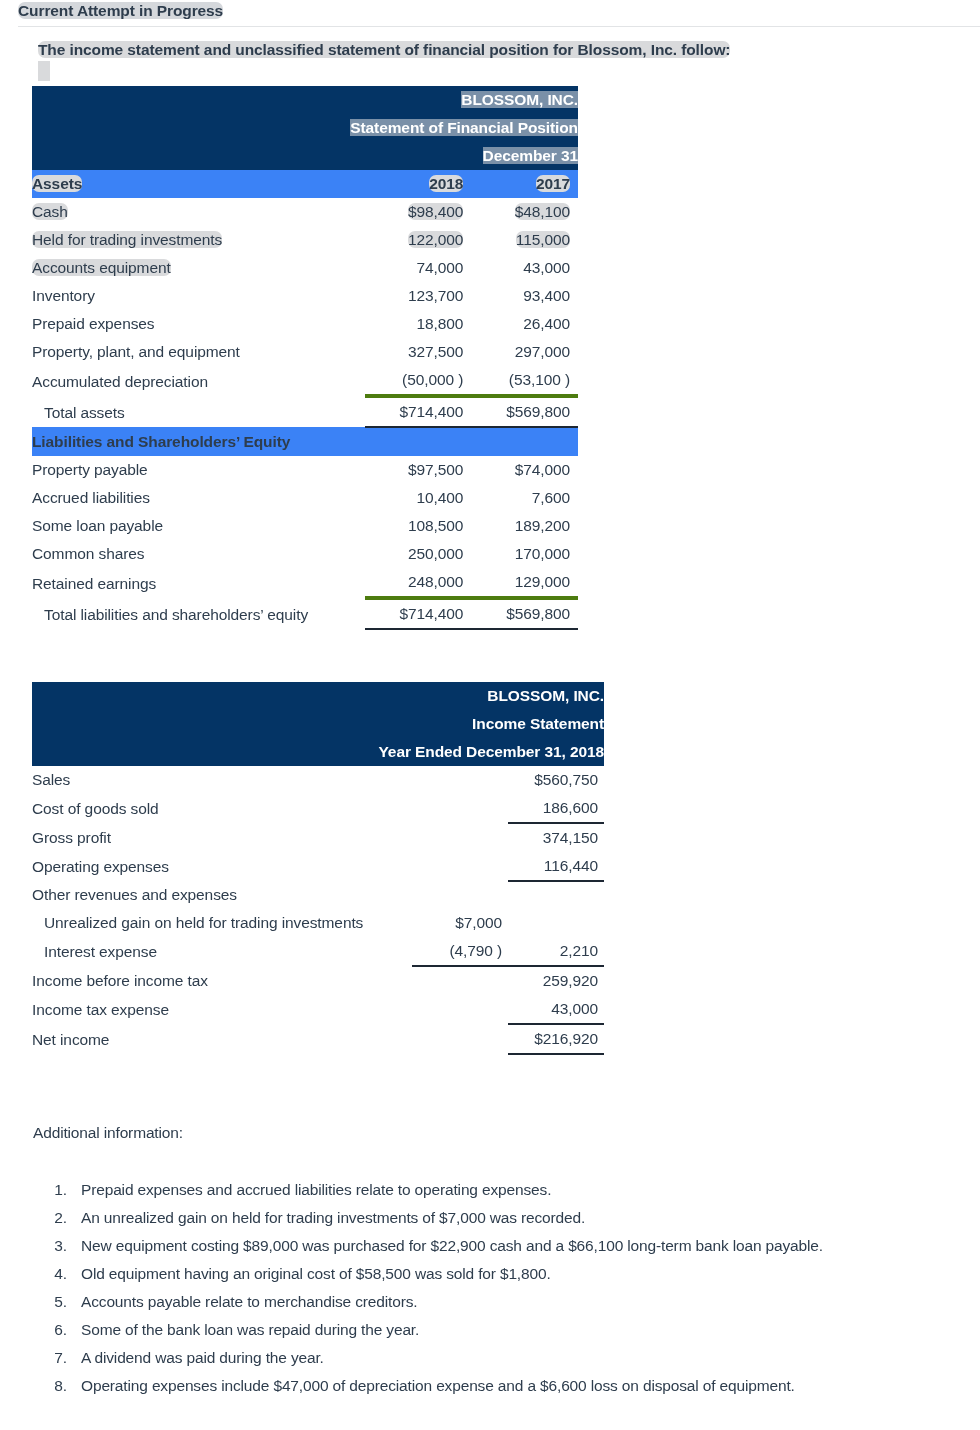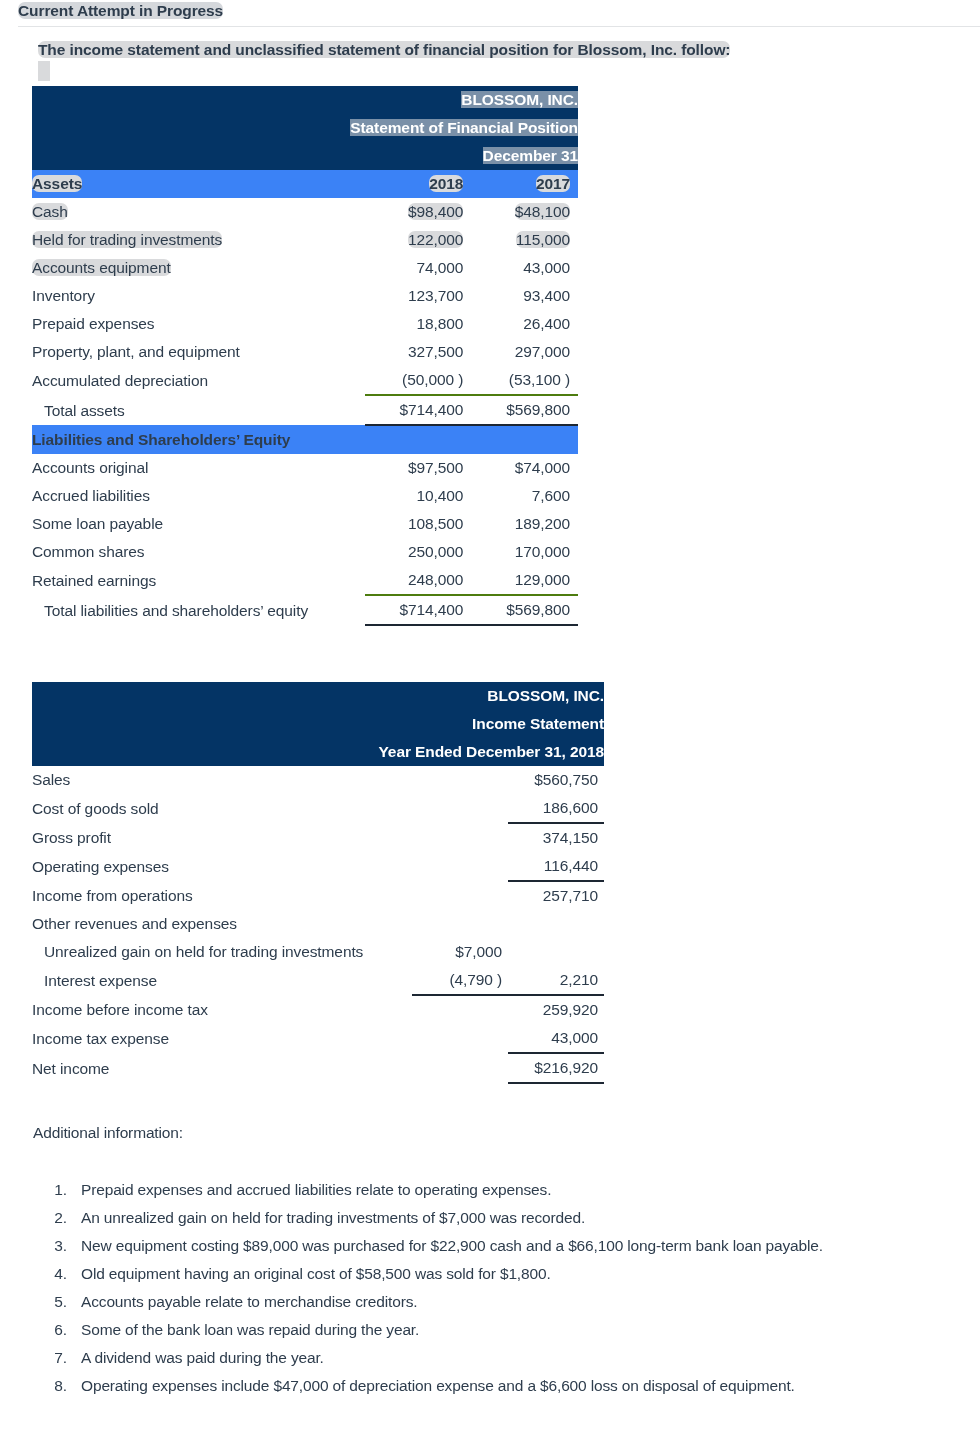--- a/index.html
+++ b/index.html
@@ -82,21 +82,21 @@
   }
   .navy-head .sel-navy { background: #7a90a8; }
 
   .band {
     background: #3b82f6;
   }
   .row-head td { font-weight: bold; }
 
   .indent1 { padding-left: 12px !important; }
 
-  .ul-top   { border-top: 2px solid #4d7c0f; }
+  .ul-top   { border-top: 4px solid #4d7c0f; }
   .ul-bot   { border-bottom: 2px solid #1d2733; }
 
   .sel { background: #d9dadc; border-radius: 7px; }
 
   
   #is-wrap { position: absolute; left: 32px; top: 682px; }
   .is-table { width: 572px; }
   .is-table .c-label { width: 380px; }
   .is-table .c-sub   { width: 96px;  text-align: right; padding-right: 6px !important; }
   .is-table .c-main  { width: 96px;  text-align: right; padding-right: 6px !important; }
@@ -203,21 +203,21 @@
         <td class="indent1"><span>Total assets</span></td>
         <td class="c-num ul-top ul-bot"><span>$714,400</span></td>
         <td class="c-num ul-top ul-bot"><span>$569,800</span></td>
       </tr>
 
       <tr class="row-head band">
         <td colspan="3"><span>Liabilities and Shareholders’ Equity</span></td>
       </tr>
 
       <tr>
-        <td><span>Accounts original</span></td>
+        <td><span>Property payable</span></td>
         <td class="c-num"><span>$97,500</span></td>
         <td class="c-num"><span>$74,000</span></td>
       </tr>
       <tr>
         <td><span>Accrued liabilities</span></td>
         <td class="c-num"><span>10,400</span></td>
         <td class="c-num"><span>7,600</span></td>
       </tr>
       <tr>
         <td><span>Some loan payable</span></td>
@@ -277,25 +277,20 @@
         <td class="c-sub"><span></span></td>
         <td class="c-main"><span>374,150</span></td>
       </tr>
 
       <tr>
         <td><span>Operating expenses</span></td>
         <td class="c-sub"><span></span></td>
         <td class="c-main ul-bot"><span>116,440</span></td>
       </tr>
 
-      <tr>
-        <td><span>Income from operations</span></td>
-        <td class="c-sub"><span></span></td>
-        <td class="c-main"><span>257,710</span></td>
-      </tr>
 
       <tr>
         <td><span>Other revenues and expenses</span></td>
         <td class="c-sub"><span></span></td>
         <td class="c-main"><span></span></td>
       </tr>
 
       <tr>
         <td class="indent1"><span>Unrealized gain on held for trading investments</span></td>
         <td class="c-sub"><span>$7,000</span></td>

